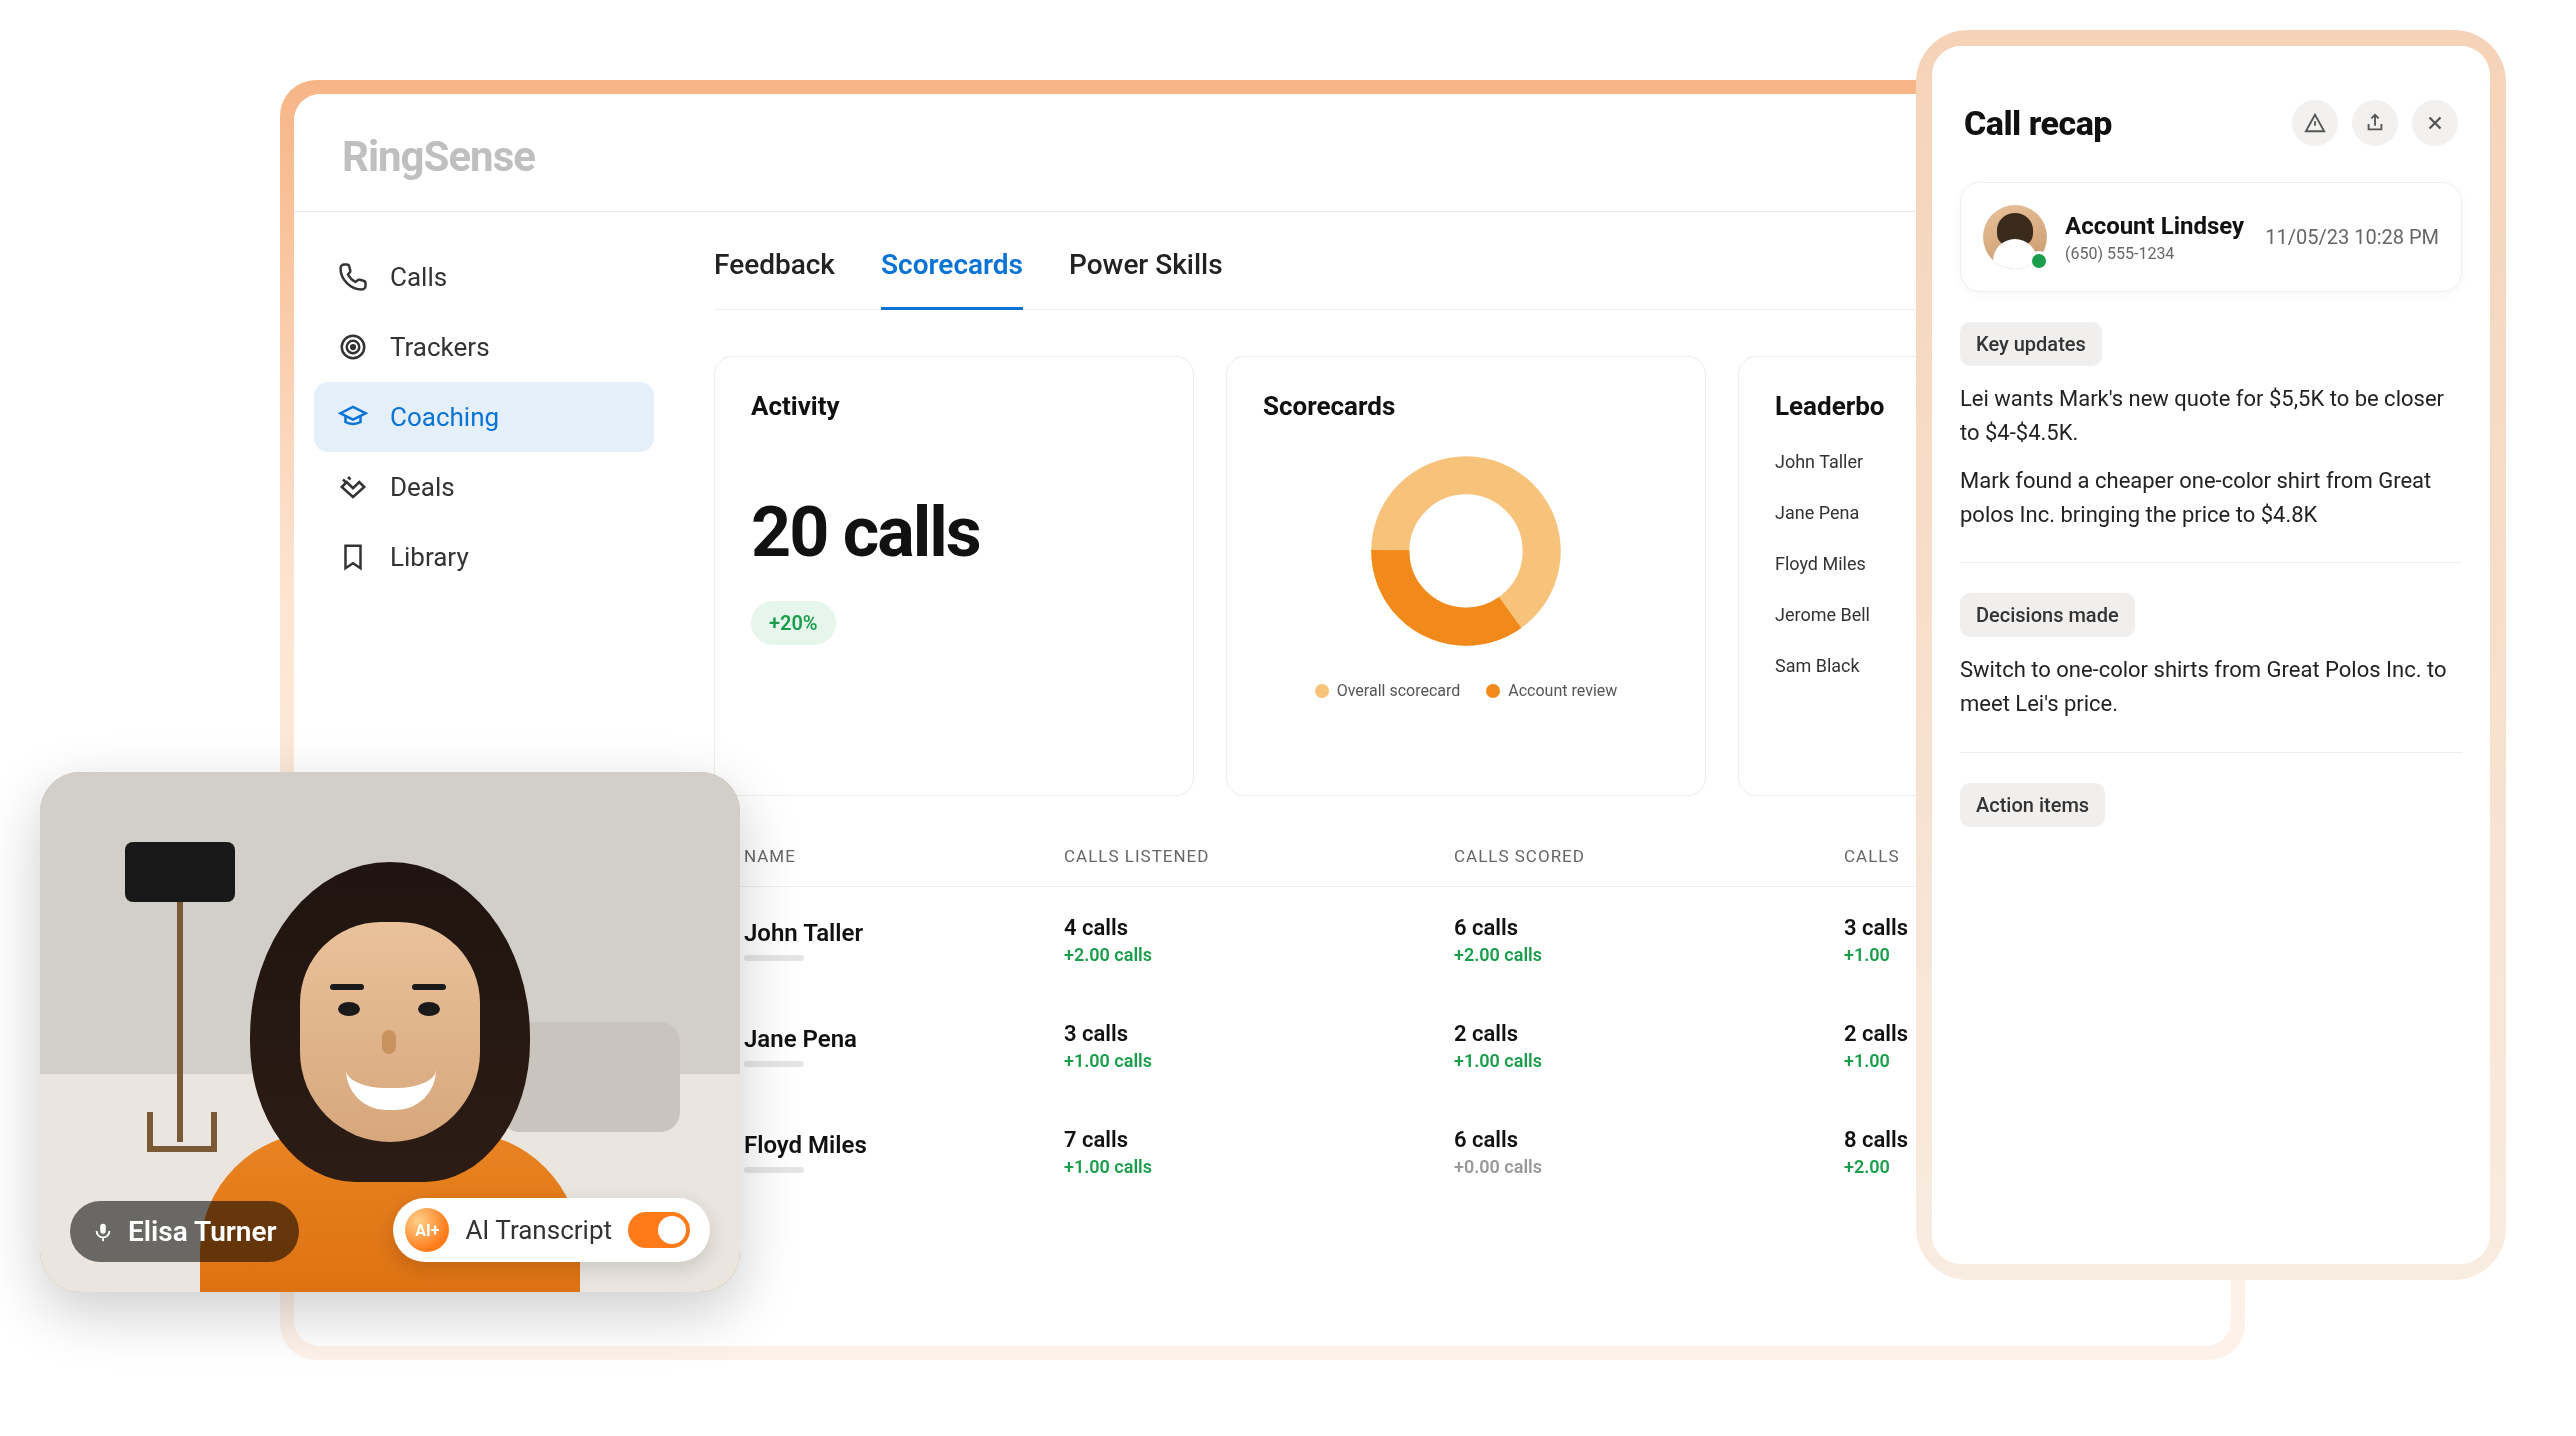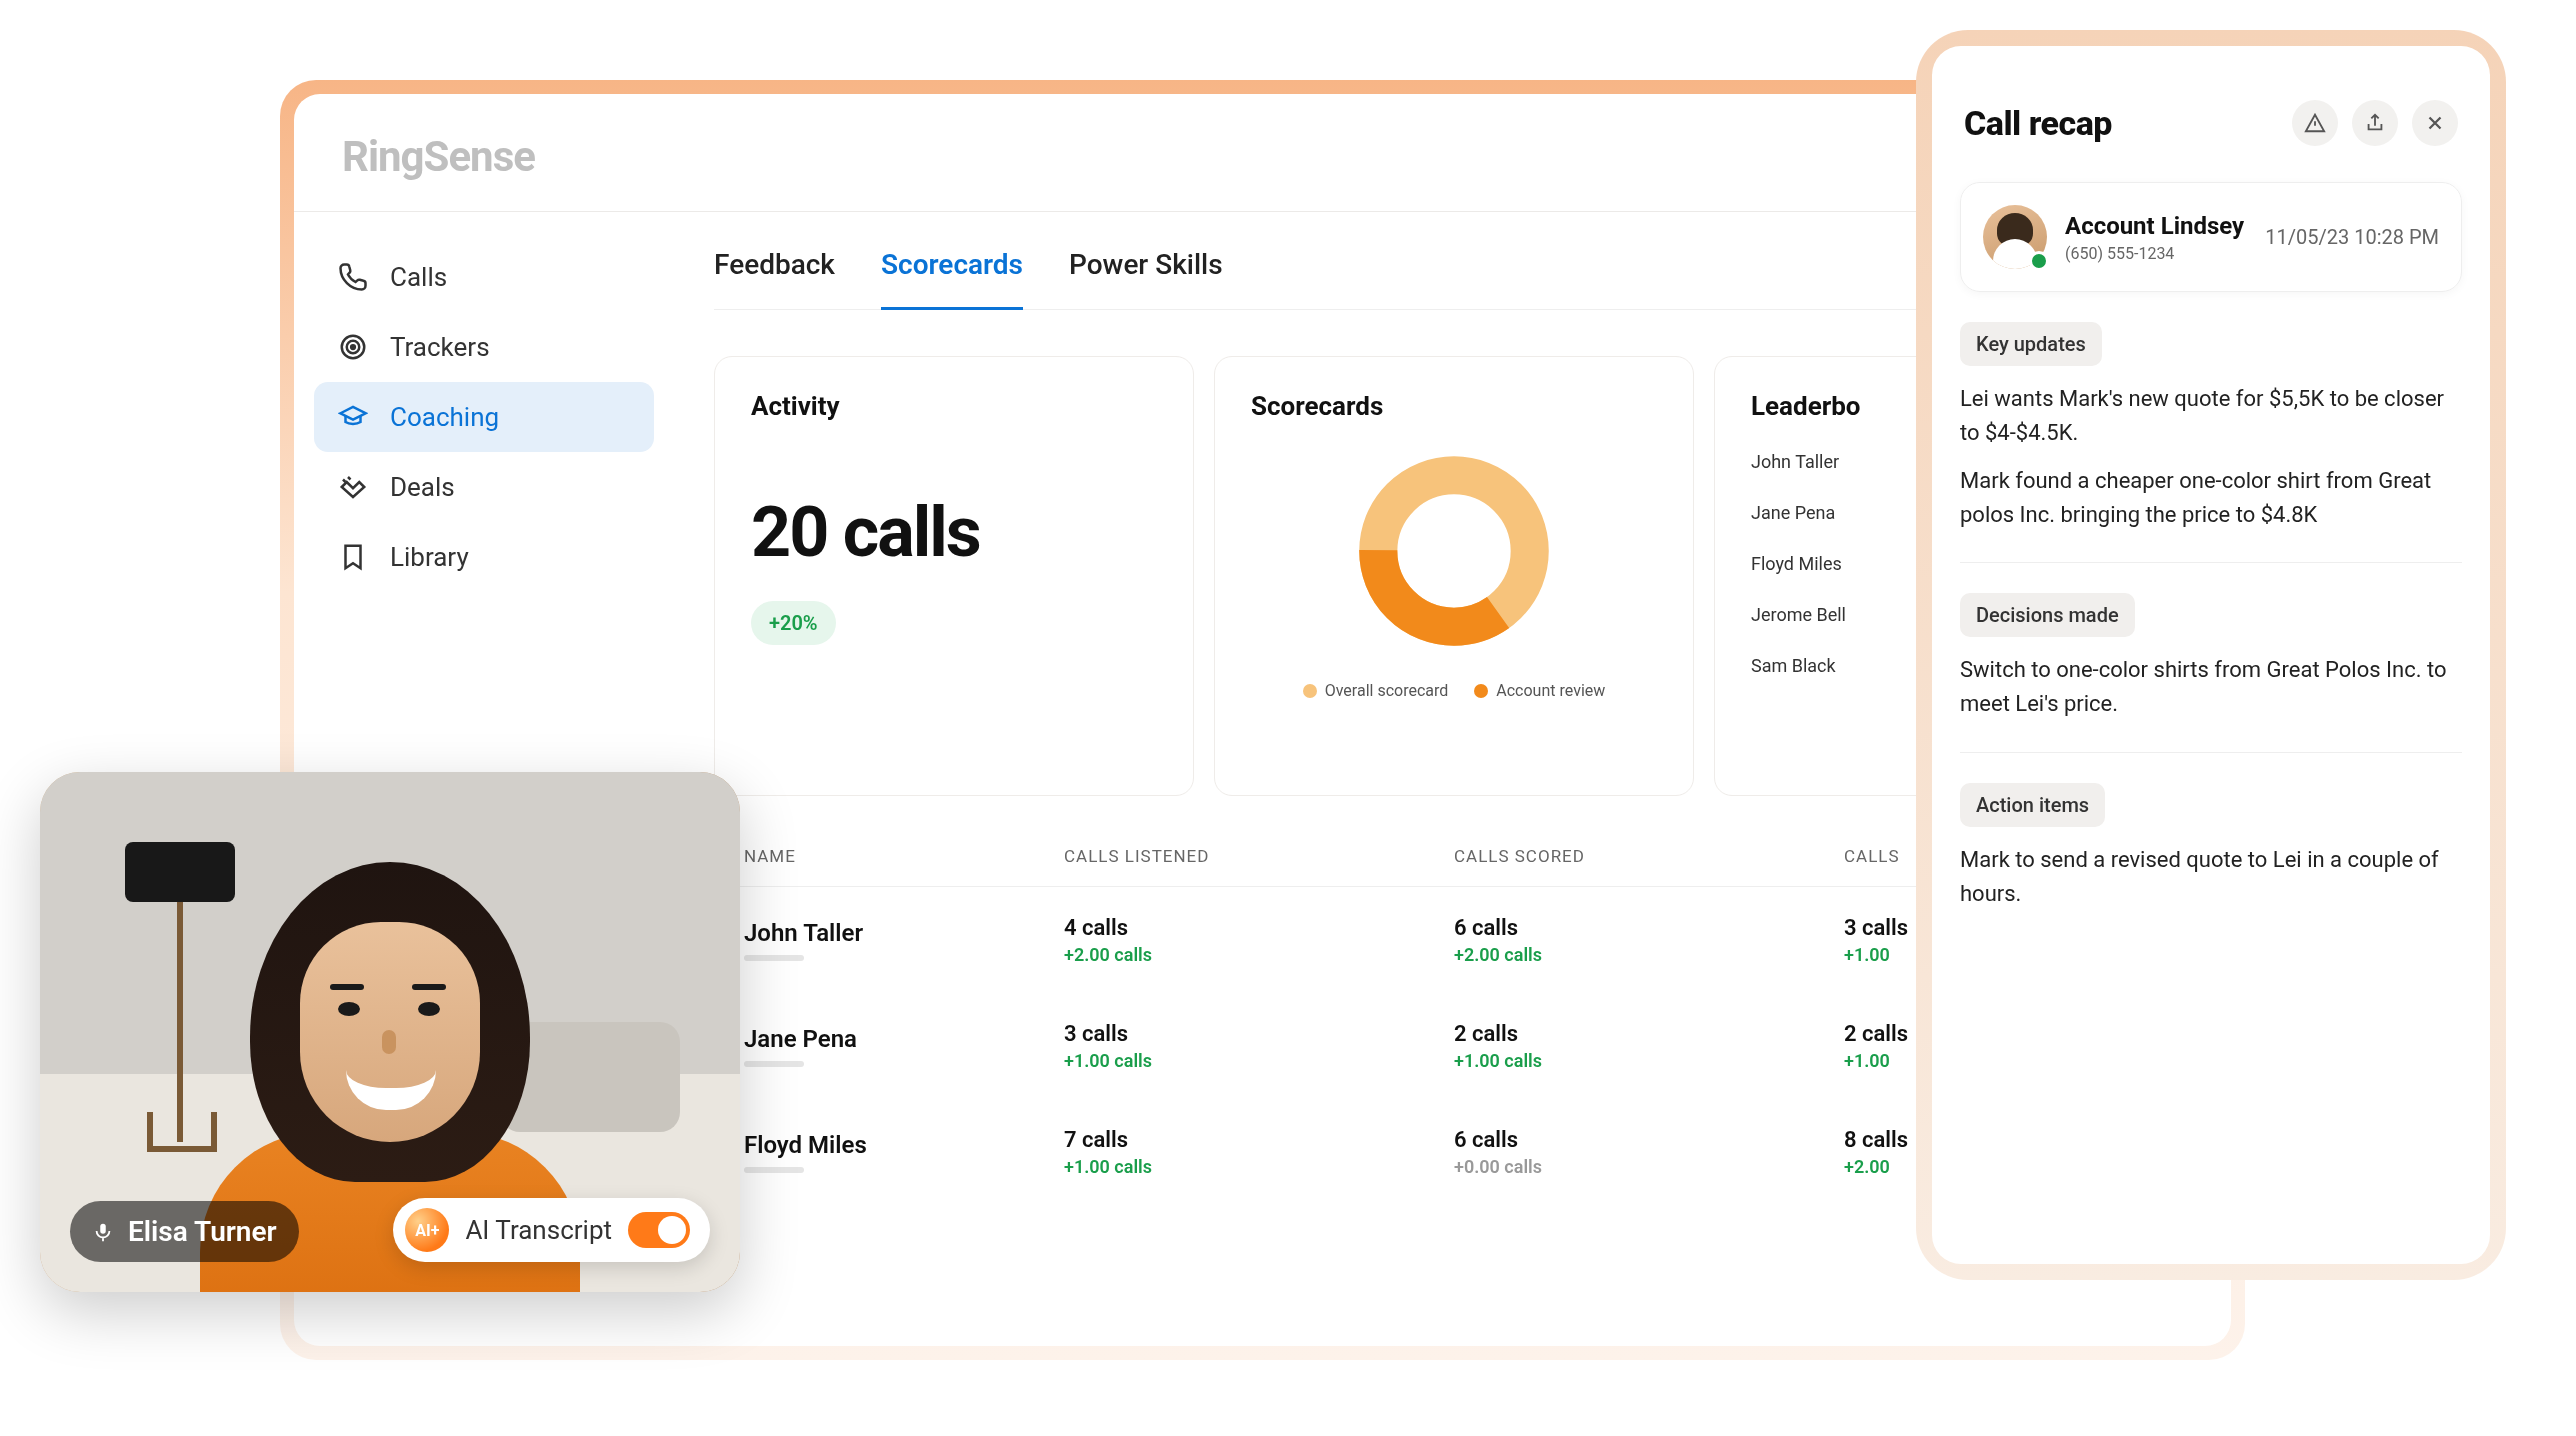--- a/index.html
+++ b/index.html
@@ -66,21 +66,21 @@
     padding: 6px 0 26px 0;
     cursor: pointer;
   }
   .tab.active {
     color: #0a73d6;
     border-bottom: 3px solid #0a73d6;
     margin-bottom: -1px;
     font-weight: 600;
   }
 
-  .cards-row { display: flex; gap: 20px; margin-top: 46px; }
+  .cards-row { display: flex; gap: 32px; margin-top: 46px; }
   .card {
     background: #fff;
     border: 1px solid #efece9;
     border-radius: 18px;
     padding: 34px 36px;
   }
   .card.activity { width: 480px; min-height: 440px; }
   .card.scorecards { width: 480px; min-height: 440px; position: relative; }
   .card.leaderboard { width: 280px; min-height: 440px; }
   .card-title { font-size: 26px; font-weight: 700; color: #111; margin-bottom: 30px; }
@@ -534,17 +534,14 @@
     </div>
     <div class="divider"></div>
 
     <div class="section-tag">Decisions made</div>
     <div class="section-text">
       <p>Switch to one-color shirts from Great Polos Inc. to meet Lei's price.</p>
     </div>
     <div class="divider"></div>
 
     <div class="section-tag">Action items</div>
-    <div class="section-text">
-      <p>Mark to send a revised quote to Lei in a couple of hours.</p>
-    </div>
   </div>
 </div>
 
 </body></html>

